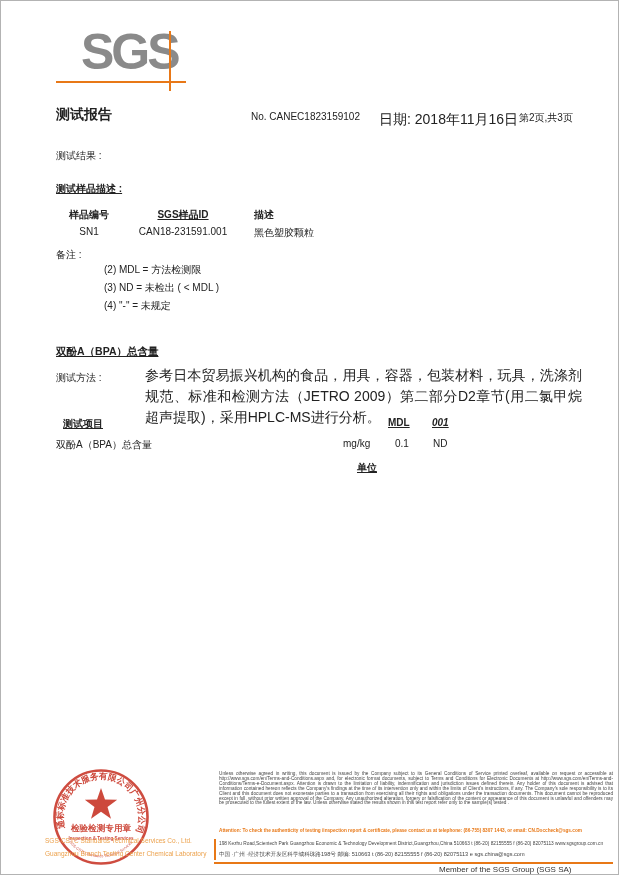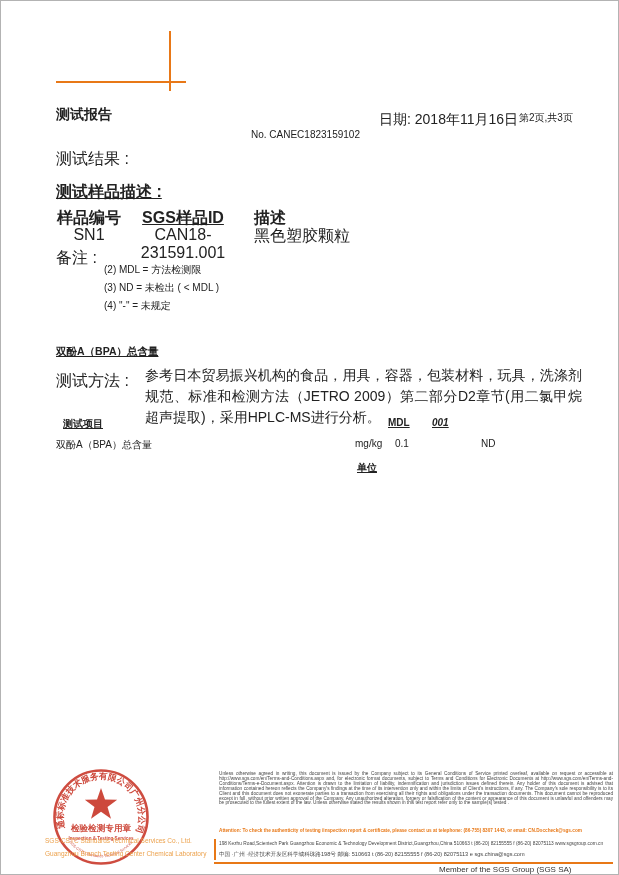--- a/index.html
+++ b/index.html
@@ -8,24 +8,24 @@
     background:#ffffff;border:1px solid #b3b3b3;box-sizing:border-box;
     font-family:"Liberation Sans","DejaVu Sans",sans-serif;color:#222;overflow:hidden;
   }
   .abs{position:absolute;}
   
   .logo-text{left:80px;top:26px;font-size:50px;font-weight:bold;color:#8a8a8a;letter-spacing:-3px;line-height:1;}
   .logo-hline{left:55px;top:80px;width:130px;height:2px;background:#e87817;}
   .logo-vline{left:168px;top:30px;width:2px;height:60px;background:#e87817;}
   
   .doc-title{left:55px;top:105px;font-size:14px;font-weight:bold;}
-  .report-no{left:218px;top:128px;font-size:10px;padding-left:32px;}
+  .report-no{left:218px;top:110px;font-size:10px;padding-left:32px;}
   .report-date{left:378px;top:110px;font-size:14px;}
   .page-info{left:518px;top:110px;font-size:10px;}
-  .lbl{font-size:16px;}
+  .lbl{font-size:10px;}
   .results-label{left:55px;top:148px;}
   .sample-desc-label{left:55px;top:181px;text-decoration:underline;font-weight:bold;}
   
   .st-h1{left:55px;top:207px;width:66px;text-align:center;font-weight:bold;}
   .st-h2{left:125px;top:207px;width:114px;text-align:center;font-weight:bold;text-decoration:underline;}
   .st-h3{left:253px;top:207px;font-weight:bold;}
   .st-c1{left:55px;top:225px;width:66px;text-align:center;}
   .st-c2{left:125px;top:225px;width:114px;text-align:center;}
   .st-c3{left:253px;top:225px;}
   .notes-label{left:55px;top:247px;}
@@ -35,42 +35,43 @@
   .method-label{left:55px;top:370px;}
   .method-text{left:128px;top:364px;width:437px;font-size:14px;line-height:21px;text-align:justify;margin-left:16px;}
   
   .rt-h{font-size:10px;font-weight:bold;text-decoration:underline;}
   .rt-h1{left:62px;top:416px;}
   .rt-h2{left:356px;top:416px;margin-top:44px;}
   .rt-h3{left:387px;top:416px;}
   .rt-h4{left:431px;top:416px;font-style:italic;}
   .rt-c{font-size:10px;}
   .rt-c1{left:55px;top:437px;}
-  .rt-c2{left:342px;top:437px;margin-left:12px;}
+  .rt-c2{left:342px;top:437px;}
   .rt-c3{left:394px;top:437px;}
-  .rt-c4{left:432px;top:437px;margin-left:48px;}
+  .rt-c4{left:432px;top:437px;}
   
   .stamp{left:50px;top:766px;width:100px;height:100px;z-index:1;}
   .company-orange{font-size:6.5px;color:#eca24d;z-index:2;line-height:1;}
   .company1{left:44px;top:837px;}
   .company2{left:44px;top:850px;}
   .disclaimer{left:218px;top:771px;width:394px;font-size:4.7px;line-height:4.9px;color:#454545;text-align:justify;}
   .attention{left:218px;top:827px;width:394px;font-size:4.7px;line-height:5px;color:#e87817;font-weight:bold;}
   .addr{font-size:4.8px;color:#454545;white-space:nowrap;}
   .addr1{left:218px;top:840px;}
   .addr2{left:218px;top:850px;font-size:5.6px;}
   .footer-vline{left:213px;top:838px;width:1.5px;height:21px;background:#e87817;}
   .footer-hline{left:213px;top:861px;width:399px;height:1.5px;background:#e87817;}
   .member{left:438px;top:864px;font-size:8px;color:#333;}
 </style>
 </head>
 <body>
 
 <div class="page">
 
+  <div class="abs logo-text">SGS</div>
   <div class="abs logo-hline"></div>
   <div class="abs logo-vline"></div>
 
   <div class="abs doc-title">测试报告</div>
   <div class="abs report-no">No. CANEC1823159102</div>
   <div class="abs report-date">日期: 2018年11月16日</div>
   <div class="abs page-info">第2页,共3页</div>
 
   <div class="abs lbl results-label">测试结果 :</div>
   <div class="abs lbl sample-desc-label">测试样品描述 :</div>

